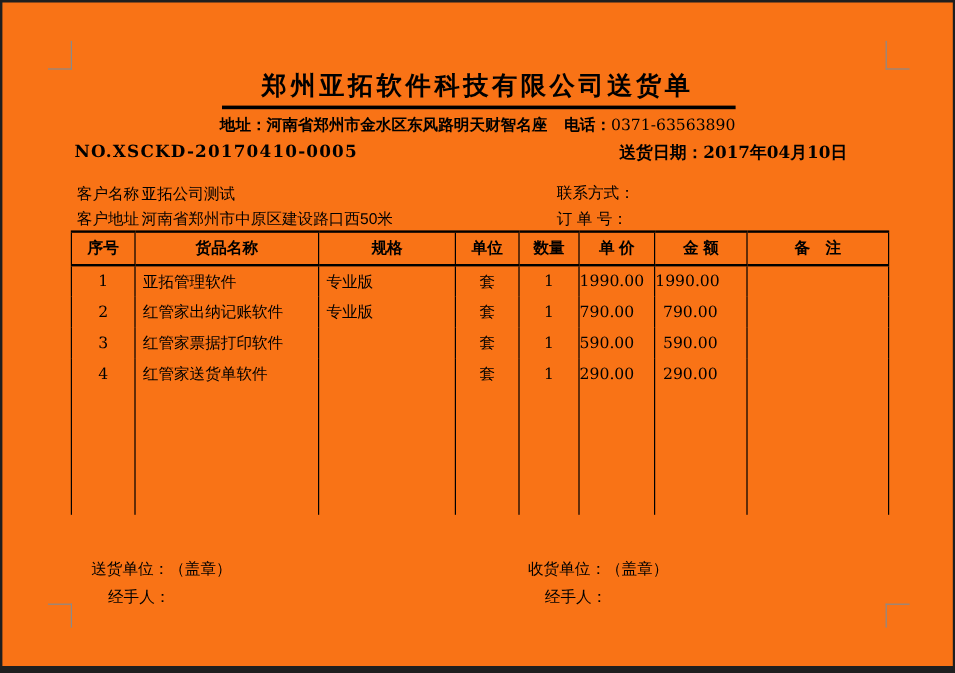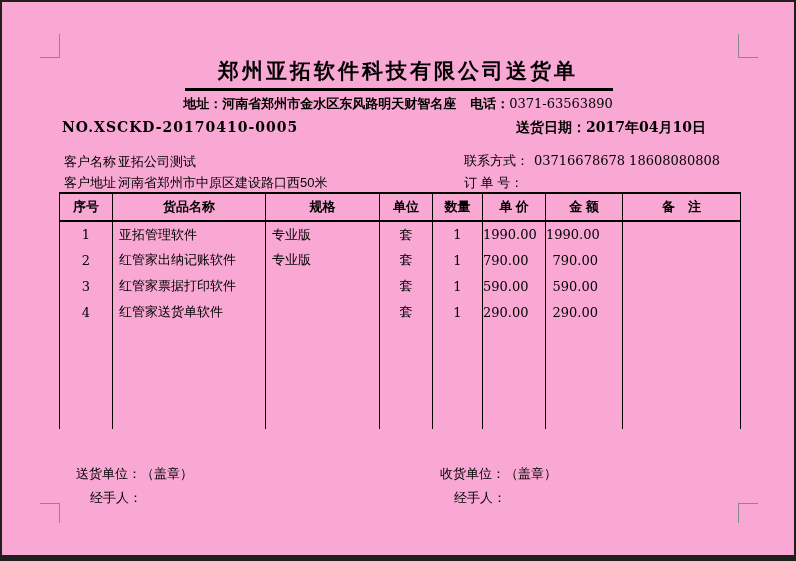--- a/index.html
+++ b/index.html
@@ -1,18 +1,18 @@
 <!DOCTYPE html>
 <html><head>
 <meta charset="utf-8">
 <style>
   * { margin:0; padding:0; box-sizing:border-box; }
   html,body { background:#ffffff; }
   .frame{
-    position:relative; width:796px; height:561px; background:#f9a8d4;
+    position:relative; width:796px; height:561px; background:#f97316;
     border:2px solid #1f1f1f; border-bottom-width:6px;
     font-family:"Liberation Sans", sans-serif; color:#000; overflow:hidden;
   }
   .abs{ position:absolute; }
 
   
   .mark{ position:absolute; width:20px; height:24px; border:0 solid #8a8a8a; }
   .mark.tl{ left:38px;  top:32px;  border-right-width:1px;  border-bottom-width:1px; }
   .mark.tr{ left:736px; top:32px;  border-left-width:1px;   border-bottom-width:1px; }
   .mark.bl{ left:38px;  top:501px; height:20px; border-right-width:1px; border-top-width:1px; }
@@ -81,21 +81,20 @@
   </div>
 
   <div class="abs doc-no">NO.XSCKD-20170410-0005</div>
   <div class="abs delivery-date">
     <span>送货日期：</span><span class="num">2017年04月10日</span>
   </div>
 
   <div class="abs cust cust-name-label">客户名称：</div>
   <div class="abs cust cust-name-val">亚拓公司测试</div>
   <div class="abs cust contact-label">联系方式：</div>
-  <div class="abs cust contact-val">03716678678 18608080808</div>
   <div class="abs cust cust-addr-label">客户地址：</div>
   <div class="abs cust cust-addr-val">河南省郑州市中原区建设路口西50米</div>
   <div class="abs cust order-label">订 单 号：</div>
   <div class="abs cust order-val"></div>
 
   <table class="items">
     <colgroup>
       <col style="width:53px">
         <col style="width:153px">
         <col style="width:114px">

